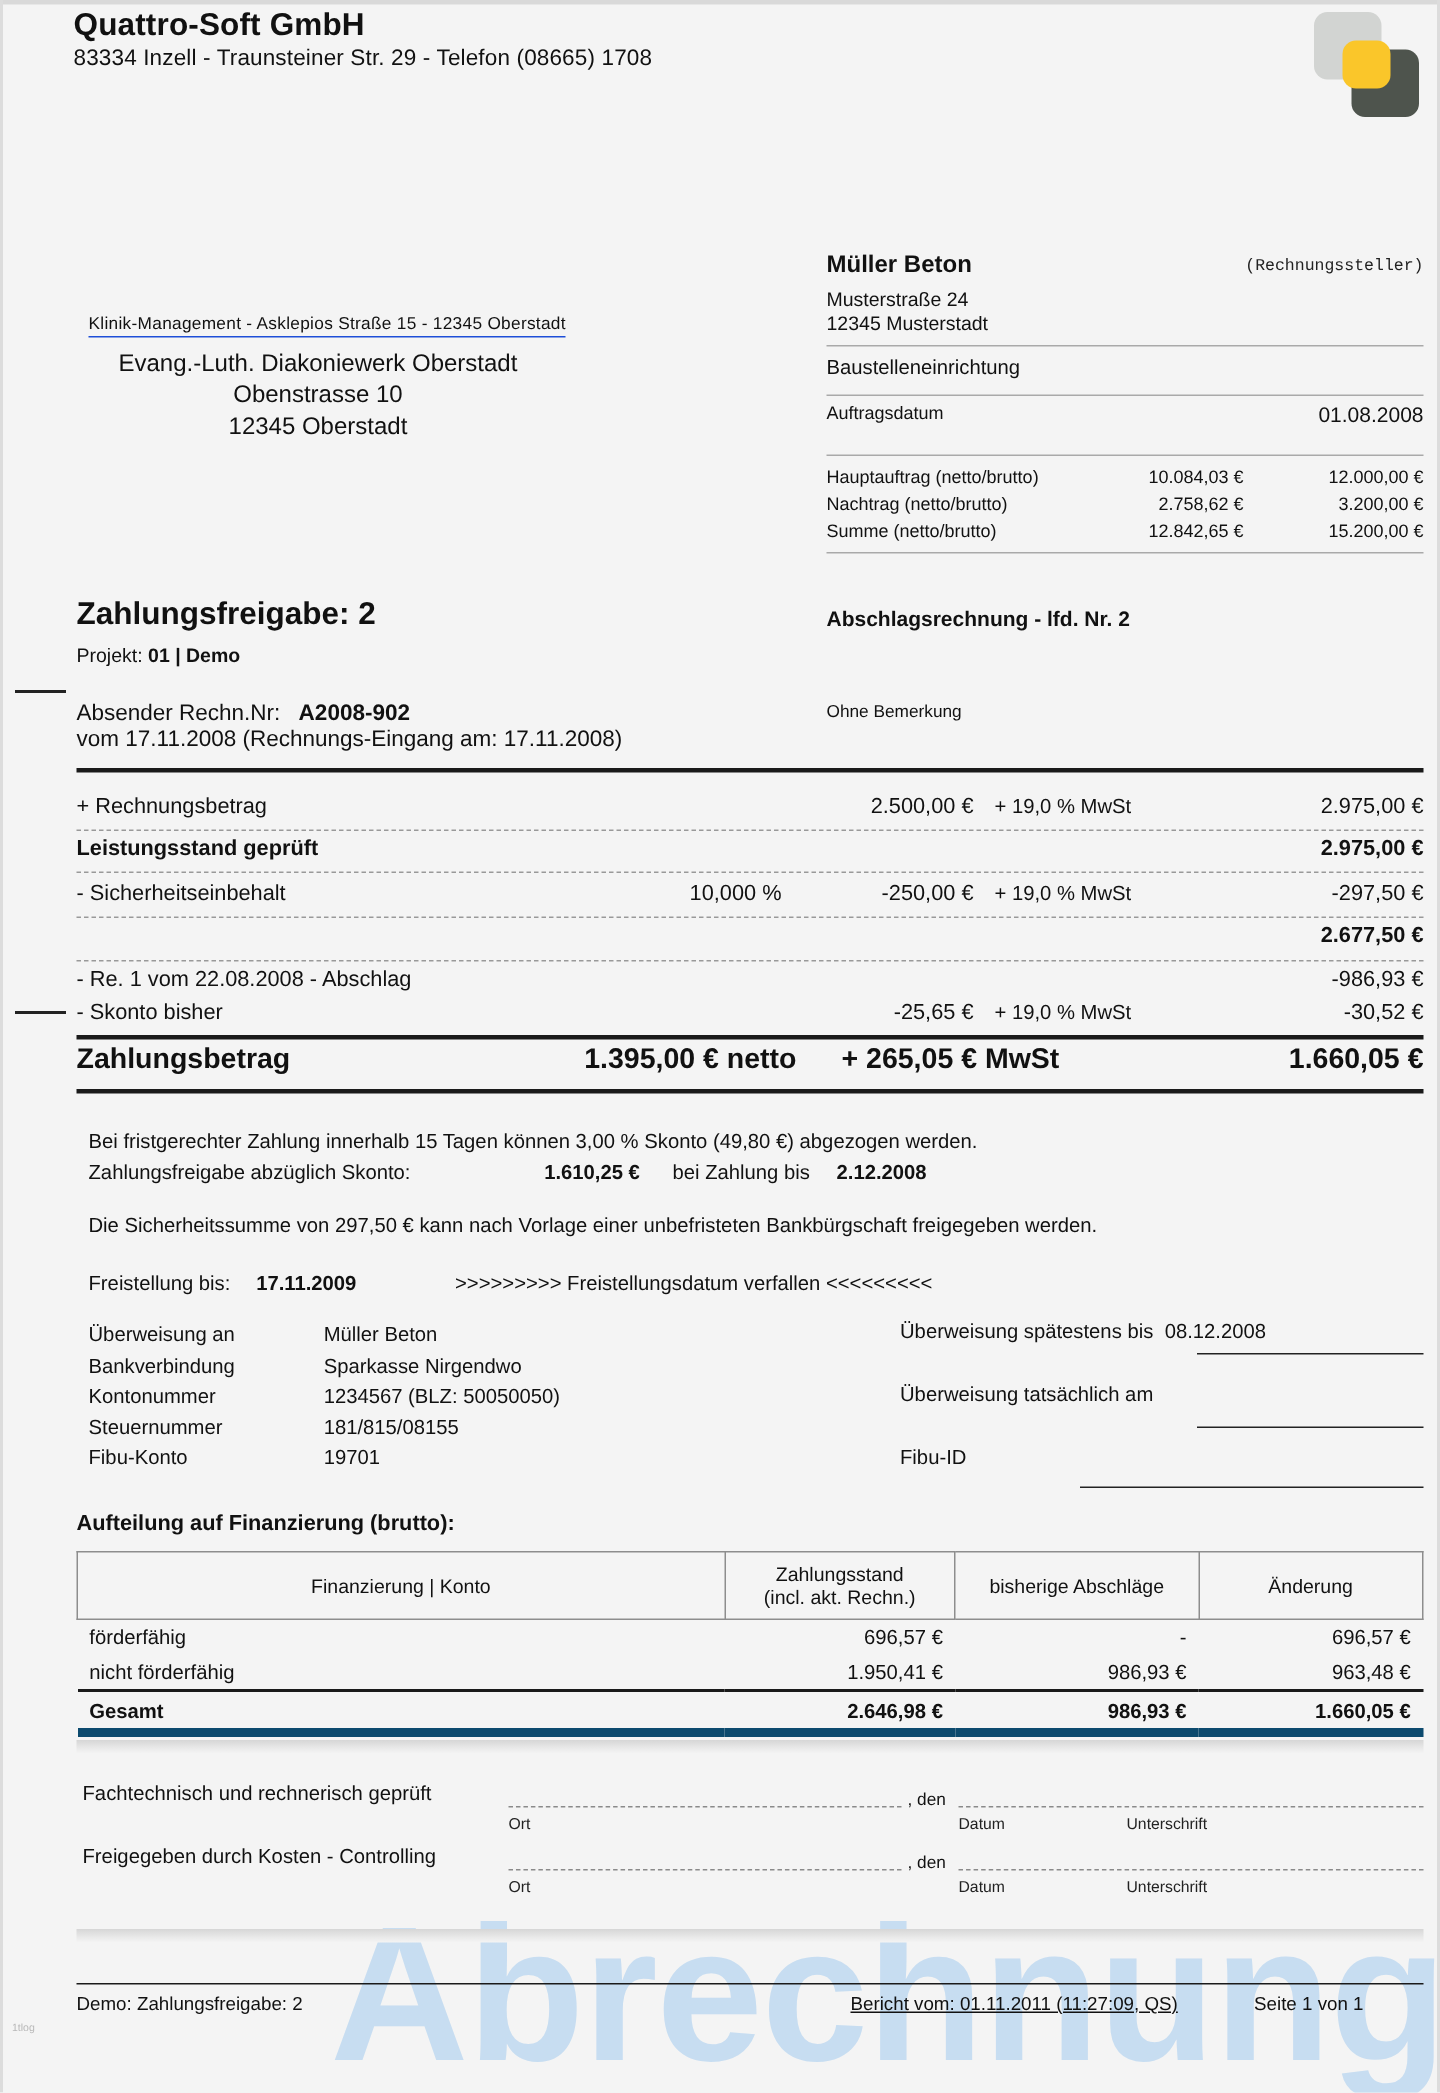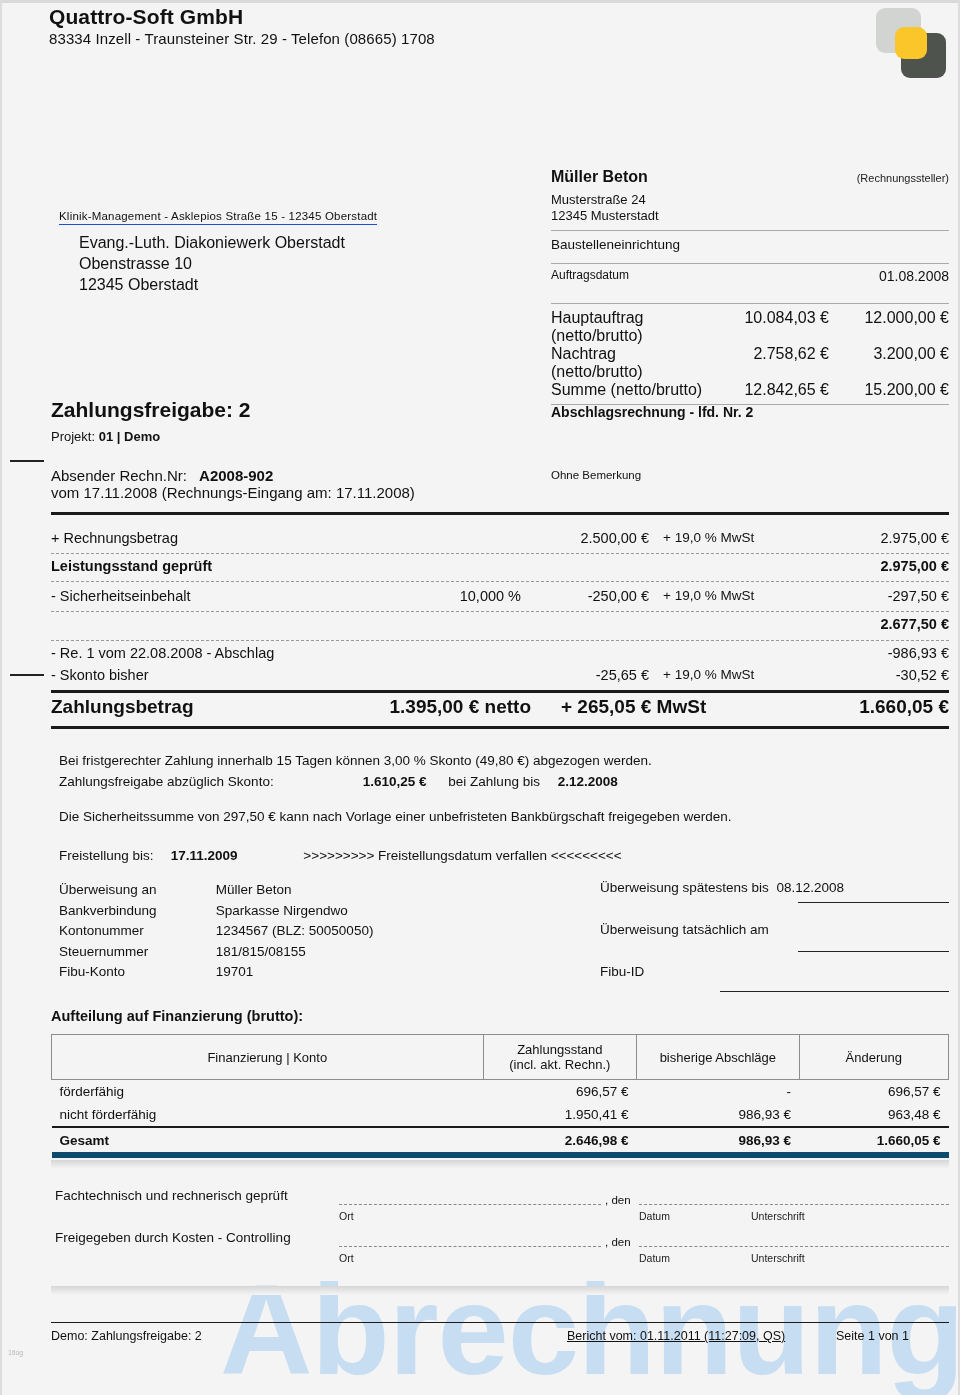--- a/index.html
+++ b/index.html
@@ -37,36 +37,36 @@
 
   .logo{position:absolute;left:874px;top:8px;width:72px;height:70px;}
   .logo .sq{position:absolute;border-radius:9px;}
   .sq-gray{left:0;top:0;width:45px;height:45px;background:#d2d4d2;}
   .sq-dark{left:25px;top:25px;width:45px;height:45px;background:#4e544d;}
   .sq-yell{left:19px;top:19px;width:32px;height:32px;background:#fac62a;}
 
   
   .sender-line{position:absolute;left:57px;top:210px;font-size:11.5px;
       border-bottom:1px solid #1d4ed8;padding-bottom:2px;letter-spacing:.2px;}
-  .recip{position:absolute;left:77px;top:232px;font-size:16px;line-height:21px;}
+  .recip{position:absolute;left:77px;top:232px;font-size:16px;line-height:21px;text-align:center;}
 
   
   .issuer{position:absolute;left:549px;top:168px;width:398px;}
   .iss-name{font-size:16px;font-weight:bold;display:inline-block;}
-  .iss-tag{font-size:11px;float:right;color:#222;margin-top:4px;}
+  .iss-tag{font-size:11px;float:right;color:#222;margin-top:4px;font-family:Liberation Mono, monospace;}
   .iss-addr{font-size:13px;line-height:16px;margin-top:6px;}
   .hr-thin{border:0;border-top:1px solid #a9a9a9;margin:6px 0 0 0;height:0;}
   .iss-subject{font-size:13.5px;padding:6px 0 5px 0;}
   .ordrow{display:flex;justify-content:space-between;font-size:12px;padding-top:4px;}
   .ordrow .v{font-size:14px;}
   .ordrow .vb{font-size:14px;font-weight:bold;letter-spacing:.3px;}
 
   .sumtbl{position:absolute;left:549px;top:303px;width:398px;}
   .sumtbl .tline{border-top:1px solid #a9a9a9;}
-  .sumrow{display:flex;font-size:16px;line-height:18px;}
+  .sumrow{display:flex;font-size:12px;line-height:18px;}
   .sumrow .c1{width:160px;}
   .sumrow .c2{width:118px;text-align:right;}
   .sumrow .c3{width:120px;text-align:right;}
 
   
   .title{position:absolute;left:49px;top:398px;font-size:21px;font-weight:bold;}
   .proj{position:absolute;left:49px;top:429px;font-size:13px;}
   .proj b{font-size:13px;}
   .abschlag{position:absolute;left:549px;top:404px;font-size:14px;font-weight:bold;}
 

